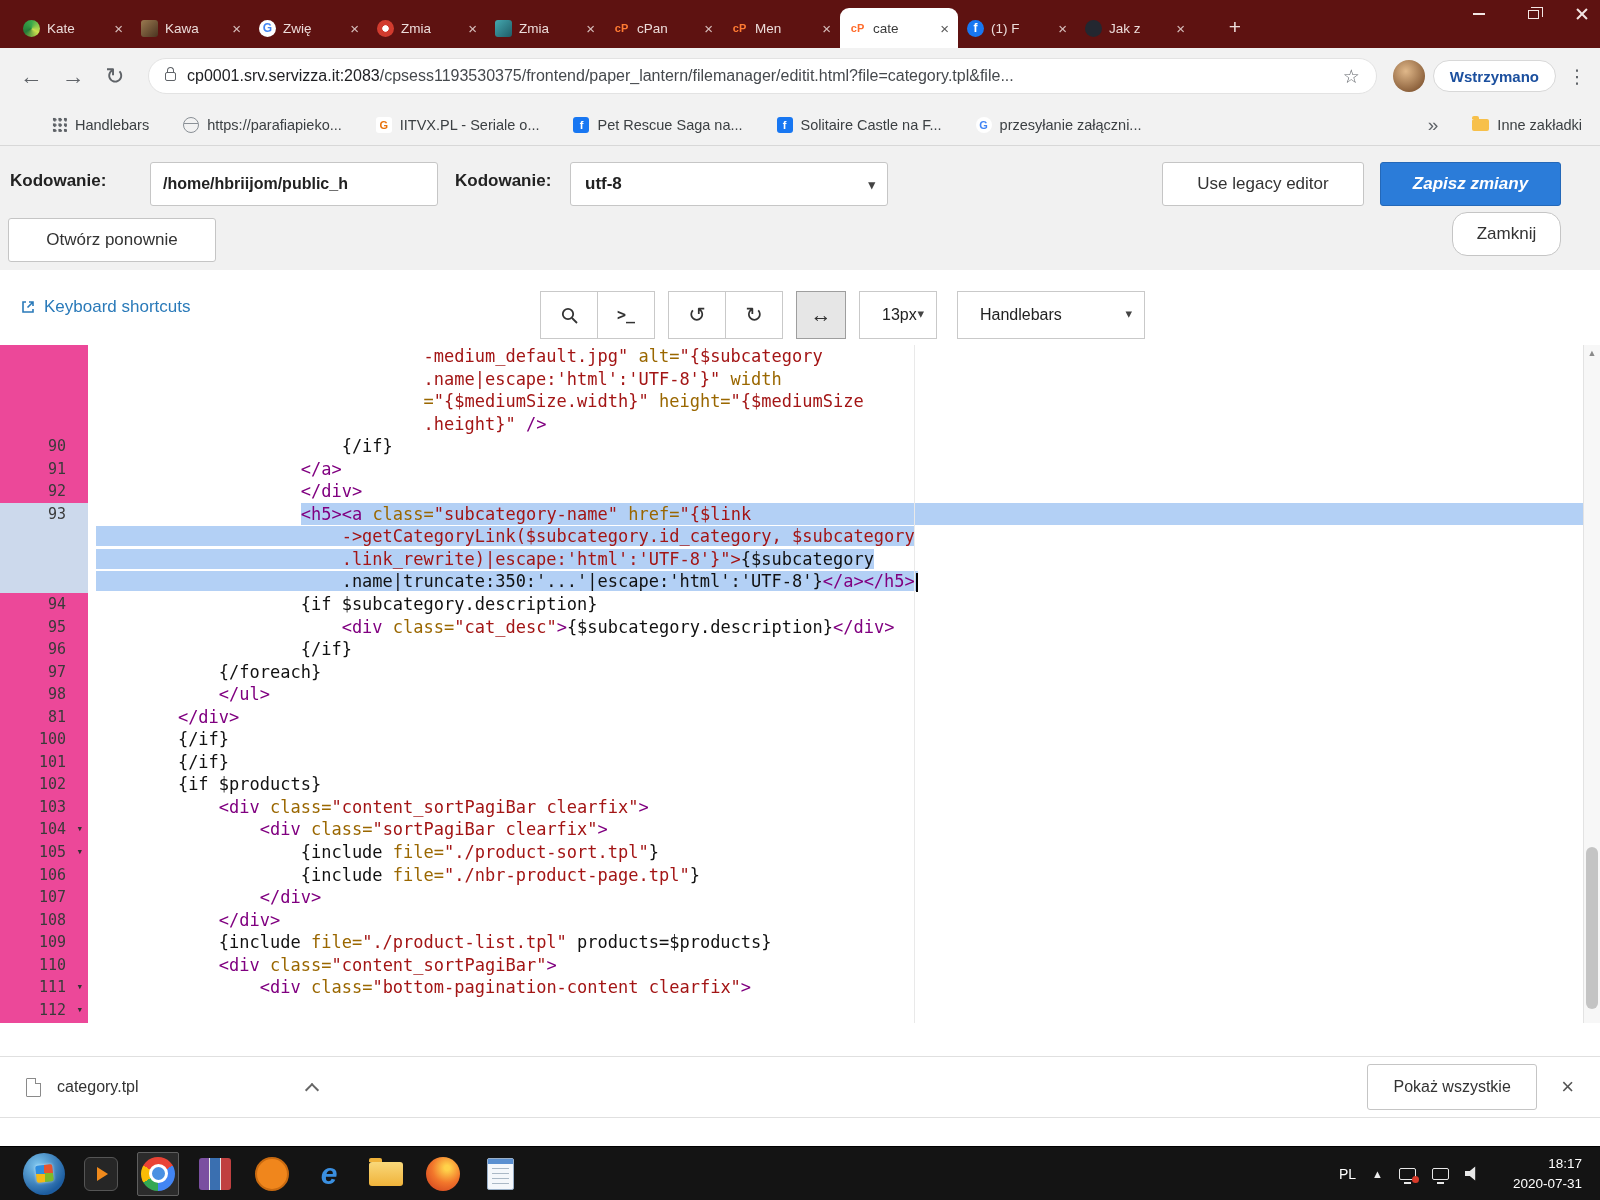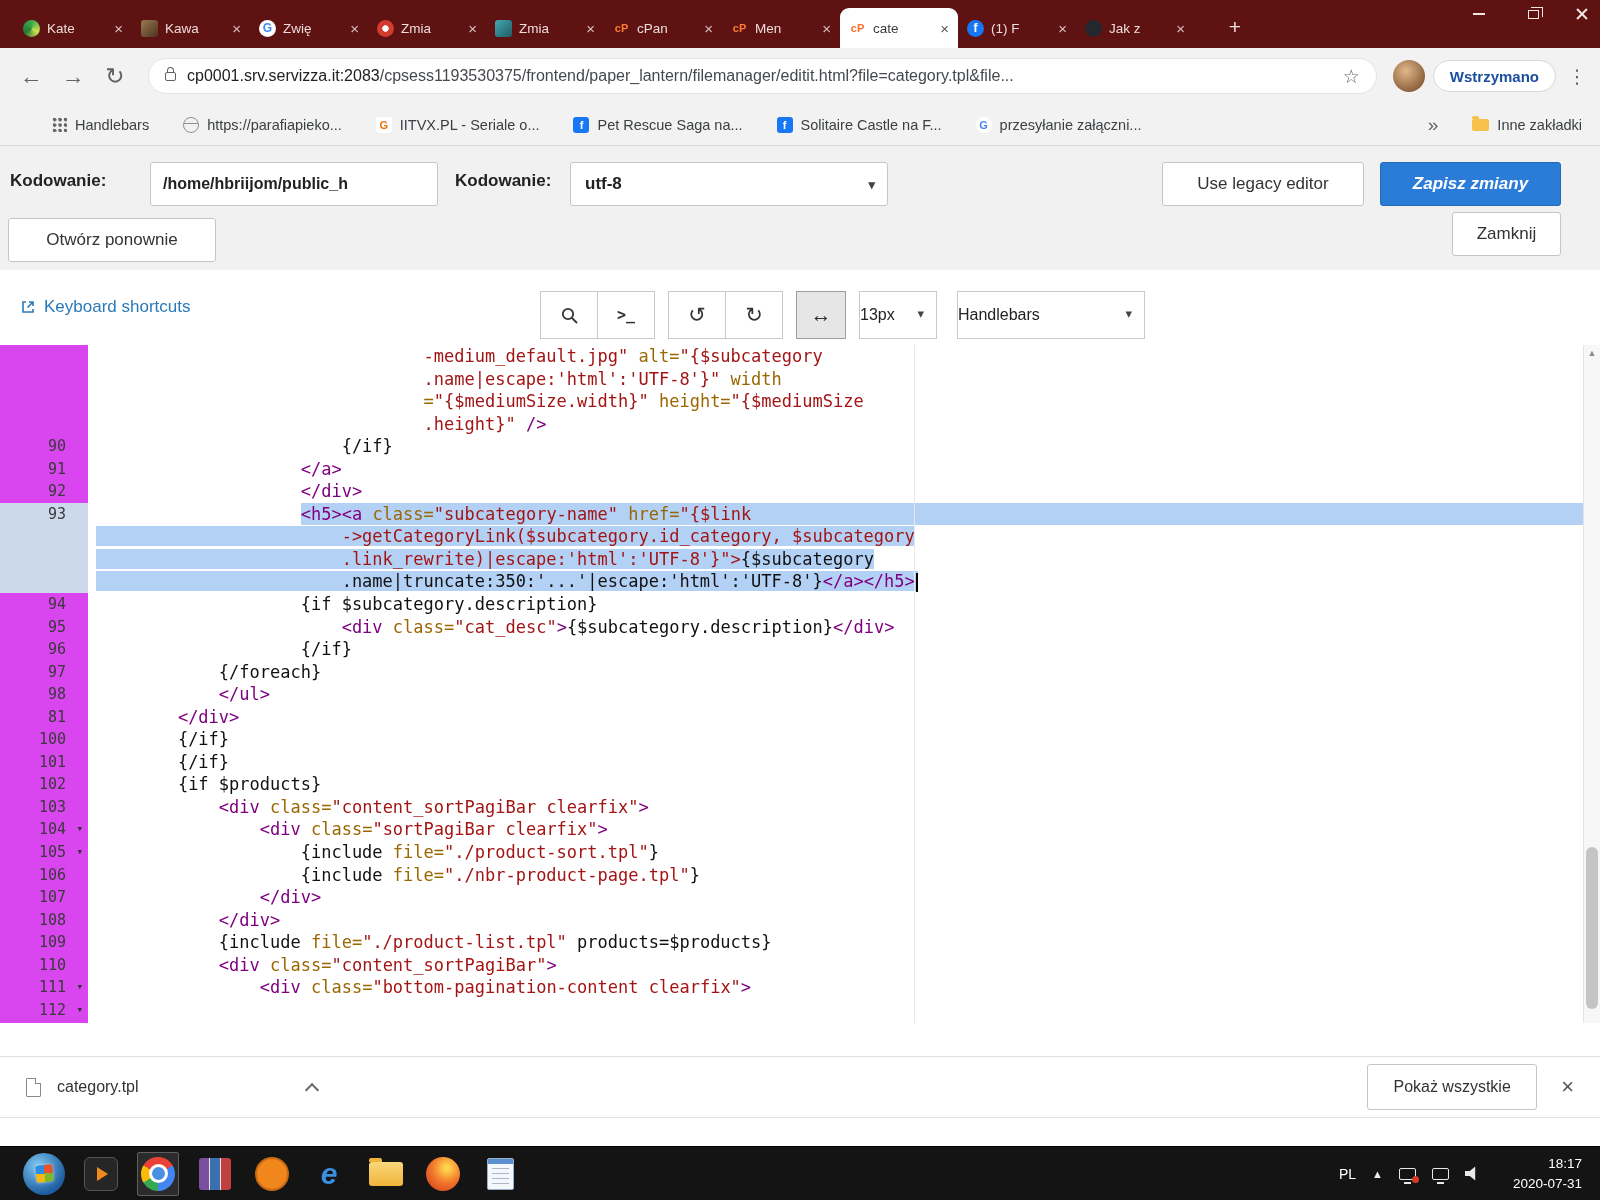--- a/index.html
+++ b/index.html
@@ -66,38 +66,38 @@
   
   #cp-header { position:absolute; top:146px; left:0; right:0; height:124px; background:#f1f1f1; }
   .hdr-lbl { position:absolute; font-size:17px; font-weight:bold; color:#222; }
   #path-input { position:absolute; left:150px; top:16px; width:288px; height:44px; background:#fff; border:1px solid #c6c6c6; border-radius:3px; font-size:16px; font-weight:600; color:#222; line-height:42px; padding:0 12px; overflow:hidden; white-space:nowrap; }
   #enc-select { position:absolute; left:570px; top:16px; width:318px; height:44px; background:#fff; border:1px solid #c6c6c6; border-radius:3px; font-size:17px; font-weight:600; color:#222; line-height:42px; padding:0 14px; }
   .sel-caret { position:absolute; right:12px; top:0; line-height:44px; font-size:13px; color:#444; }
   .btn { display:flex; align-items:center; justify-content:center; background:#fff; border:1px solid #c5c5c5; border-radius:3px; font-size:17px; color:#333; }
   #btn-legacy { position:absolute; left:1162px; top:16px; width:202px; height:44px; }
   #btn-save { position:absolute; left:1380px; top:16px; width:181px; height:44px; background:#2b7cd9; border-color:#2468b8; color:#fff; font-weight:600;font-style:italic; }
   #btn-reopen { position:absolute; left:8px; top:72px; width:208px; height:44px; }
-  #btn-zamknij { position:absolute; left:1452px; top:66px; width:109px; height:44px; }
+  #btn-zamknij { position:absolute; left:1452px; top:66px; width:109px; height:44px;border-radius:15px; }
 
   
   #toolbar { position:absolute; top:270px; left:0; right:0; height:75px; background:#fff; }
   #kbd-link { position:absolute; left:20px; top:27px; display:flex; align-items:center; gap:8px; color:#2a7ab9; font-size:17px; }
   #controls { position:absolute; left:540px; top:21px; display:flex; align-items:center; height:48px; }
   .tbtn { height:48px; min-width:58px; background:#fff; border:1px solid #c9c9c9; display:flex; align-items:center; justify-content:center; font-size:21px; color:#333; }
   .tbtn + .tbtn { margin-left:-1px; }
   .grp-gap { width:13px; flex:none; }
   #btn-wrap { min-width:50px; background:#e6e6e6; border-color:#9e9e9e; z-index:1; }
   .term-glyph { font-family:"DejaVu Sans Mono",monospace; font-size:15px; font-weight:bold; }
-  .tsel { height:48px; background:#fff; border:1px solid #c9c9c9; position:relative; font-size:16px; color:#222; line-height:46px; padding:0 26px 0 0; }
+  .tsel { height:48px; background:#fff; border:1px solid #c9c9c9; position:relative; font-size:16px; color:#222; line-height:46px; padding:0 26px 0 22px; }
   #sel-size { width:78px; }
   #sel-mode { width:188px; }
 
   
   #editor { position:absolute; top:345px; left:0; right:0; height:678px; background:#fff; display:flex; }
-  #gutter { width:88px; flex:none; background:#d946ef; font-family:"DejaVu Sans Mono",monospace; font-size:15px; color:#3a3a3a; }
+  #gutter { width:88px; flex:none; background:#ec4899; font-family:"DejaVu Sans Mono",monospace; font-size:15px; color:#3a3a3a; }
   .gcell { height:22.55px; line-height:22.55px; text-align:right; padding-right:22px; position:relative; }
   .gcell .fold { position:absolute; right:5px; top:0; font-size:11px; color:#333; }
   .gsel { background:#ccd9ec; }
   #code { flex:1; padding-left:8px; margin-right:17px; overflow:hidden; }
   .crow { height:22.55px; line-height:22.55px; white-space:pre; font-family:"DejaVu Sans Mono",monospace; font-size:17px; color:#111; }
   .crow.flexrow { display:flex; }
   .hl { background:#b3d0f5; }
   .fill { flex:1; }
   .tk-t { color:#800080; }
   .tk-a { color:#9a6700; }

